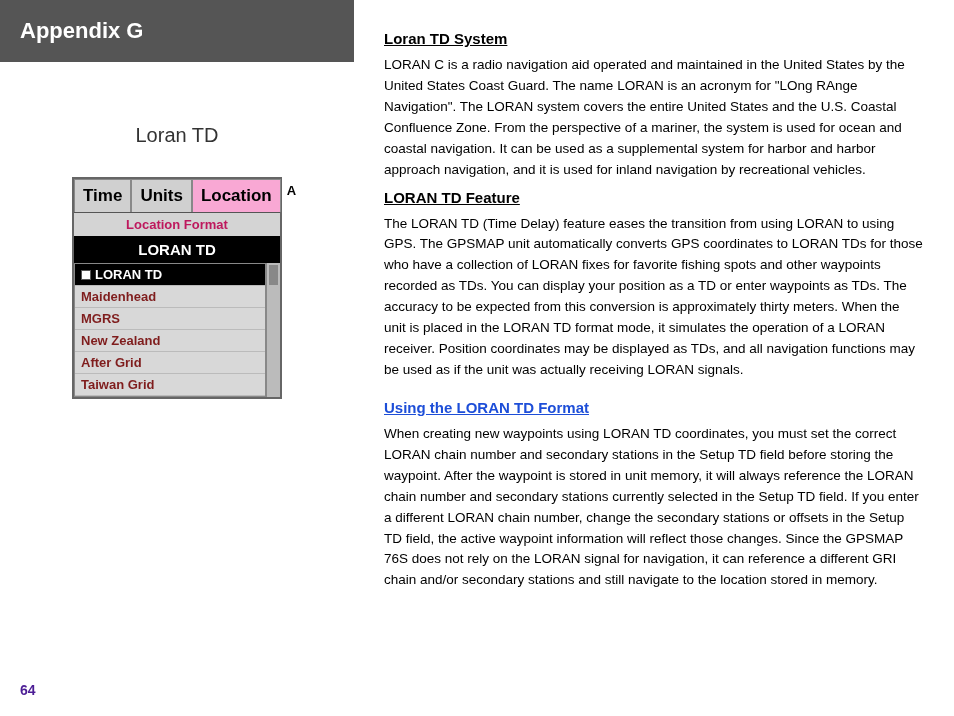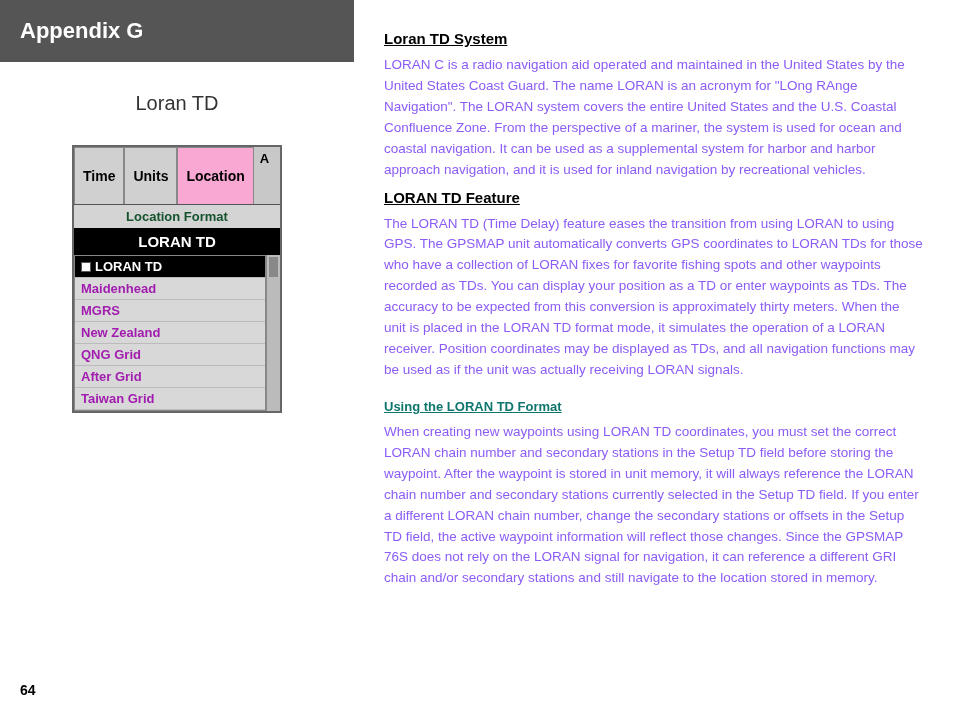--- a/index.html
+++ b/index.html
@@ -14,20 +14,21 @@
 
     
     .sidebar {
       width: 354px;
       min-width: 354px;
       background: #ffffff;
       display: flex;
       flex-direction: column;
       align-items: center;
       padding-top: 0;
+      gap: 32px;
     }
 
     .sidebar-header {
       width: 100%;
       background: #555555;
       padding: 18px 20px;
       margin-bottom: 0;
     }
 
     .sidebar-header-title {
@@ -63,22 +64,22 @@
       font-family: Arial, sans-serif;
     }
 
     .device-tabs {
       display: flex;
       background: #c8c8c8;
       border-bottom: 1px solid #555;
     }
 
     .device-tab {
-      padding: 20px 8px;
-      font-size: 14px;
+      padding: 6px 8px;
+      font-size: 17px;
       font-weight: bold;
       border: 1px solid #888;
       border-bottom: none;
       background: #d0d0d0;
       cursor: pointer;
     }
 
     .device-tab.active {
       background: #f9a8d4;
     }
@@ -92,21 +93,21 @@
     .device-body {
       background: #d4d4d4;
       padding: 0;
     }
 
     .location-format-label {
       background: #d4d4d4;
       padding: 4px 6px;
       font-size: 13px;
       font-weight: bold;
-      color: #14532d;
+      color: #be185d;
     }
 
     .loran-td-selected {
       background: #000000;
       color: #ffffff;
       padding: 5px 6px;
       font-size: 15px;
       font-weight: bold;
       display: block;
     }
@@ -116,21 +117,21 @@
       border: 1px solid #888;
       margin: 0;
       padding: 0;
       list-style: none;
     }
 
     .device-list li {
       padding: 3px 6px;
       font-size: 13px;
       font-weight: bold;
-      color: #a21caf;
+      color: #7f1d1d;
       border-bottom: 1px solid #bbb;
       display: flex;
       align-items: center;
     }
 
     .device-list li:first-child {
       background: #000;
       color: #fff;
     }
 
@@ -184,42 +185,42 @@
     .section-title-2 {
       font-size: 15px;
       font-weight: bold;
       text-decoration: underline;
       color: #000;
       margin-top: 8px;
       margin-bottom: 8px;
     }
 
     .section-title-3 {
-      font-size: 13px;
+      font-size: 15px;
       font-weight: bold;
       text-decoration: underline;
-      color: #0f766e;
+      color: #1d4ed8;
       margin-top: 18px;
       margin-bottom: 8px;
     }
 
     .paragraph {
       font-size: 13.5px;
-      color: #8b5cf6;
+      color: #000000;
       line-height: 1.55;
       text-align: left;
     }
 
     .page-number {
       position: absolute;
       bottom: 18px;
       left: 20px;
       font-size: 14px;
       font-weight: bold;
-      color: #000000;
+      color: #4c1d95;
     }
 
     .left-panel {
       position: relative;
     }
   </style>
 </head>
 <body>
 
 <div class="left-panel sidebar">
@@ -257,23 +258,20 @@
               <li>
                 <span>Maidenhead</span>
               </li>
               <li>
                 <span>MGRS</span>
               </li>
               <li>
                 <span>New Zealand</span>
               </li>
               <li>
-                <span>QNG Grid</span>
-              </li>
-              <li>
                 <span>After Grid</span>
               </li>
               <li>
                 <span>Taiwan Grid</span>
               </li>
             </ul>
           </div>
           <div class="scrollbar">
             <div class="scrollbar-thumb"></div>
           </div>

